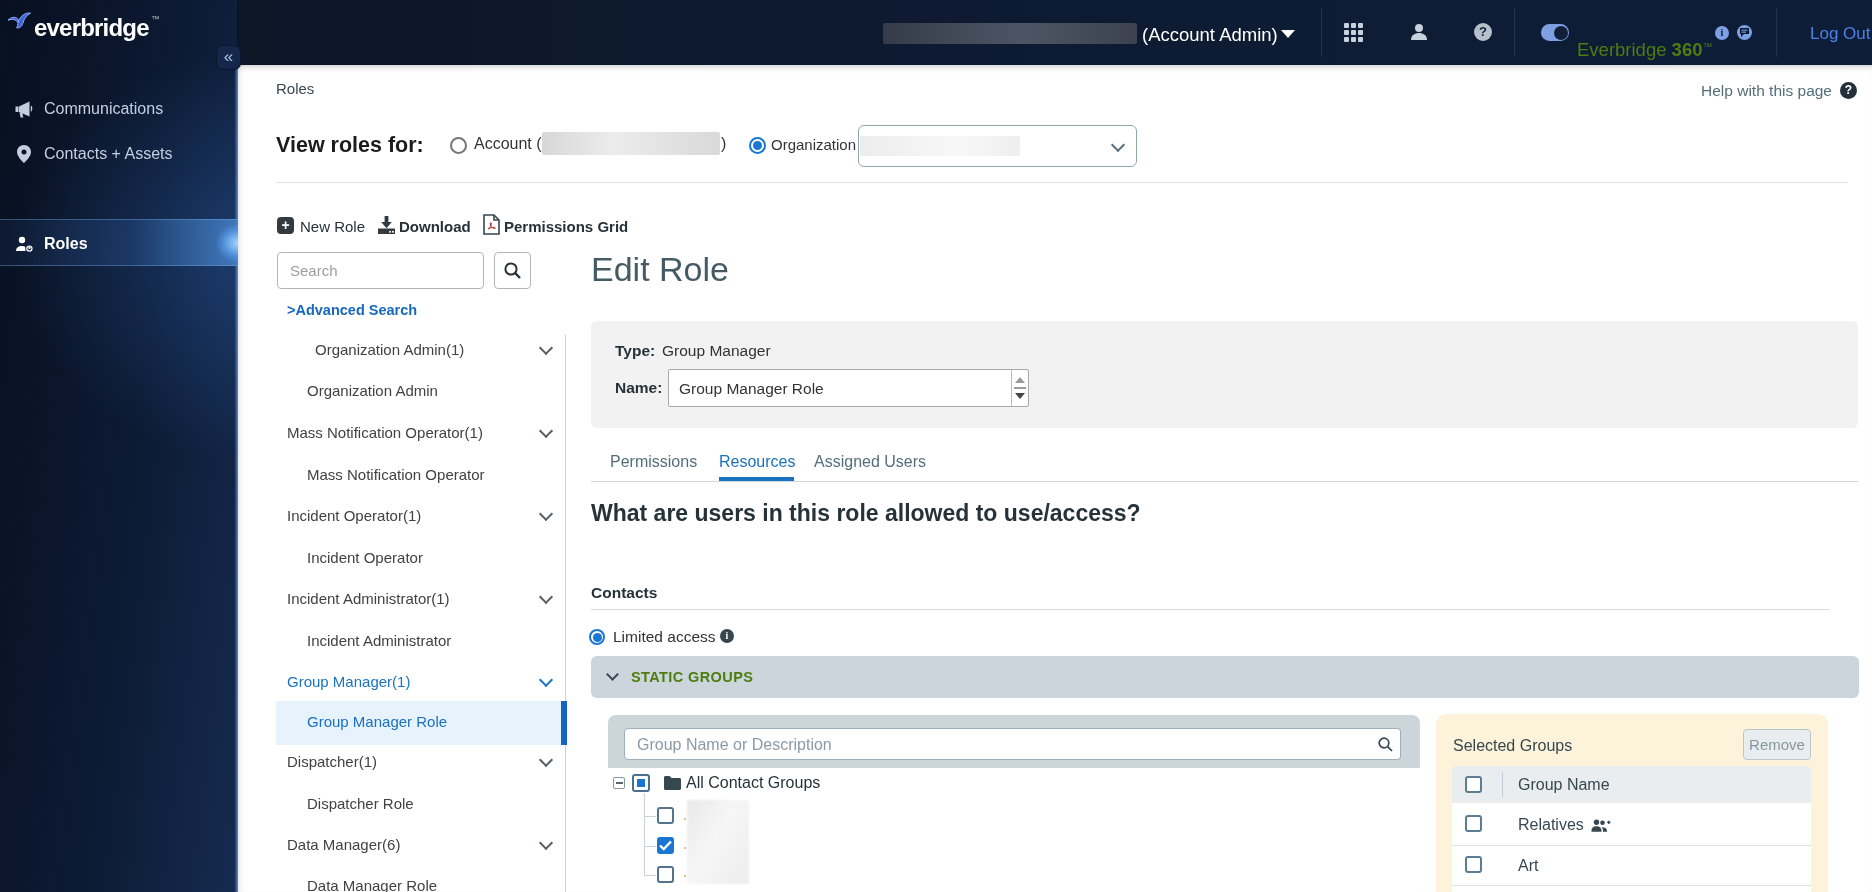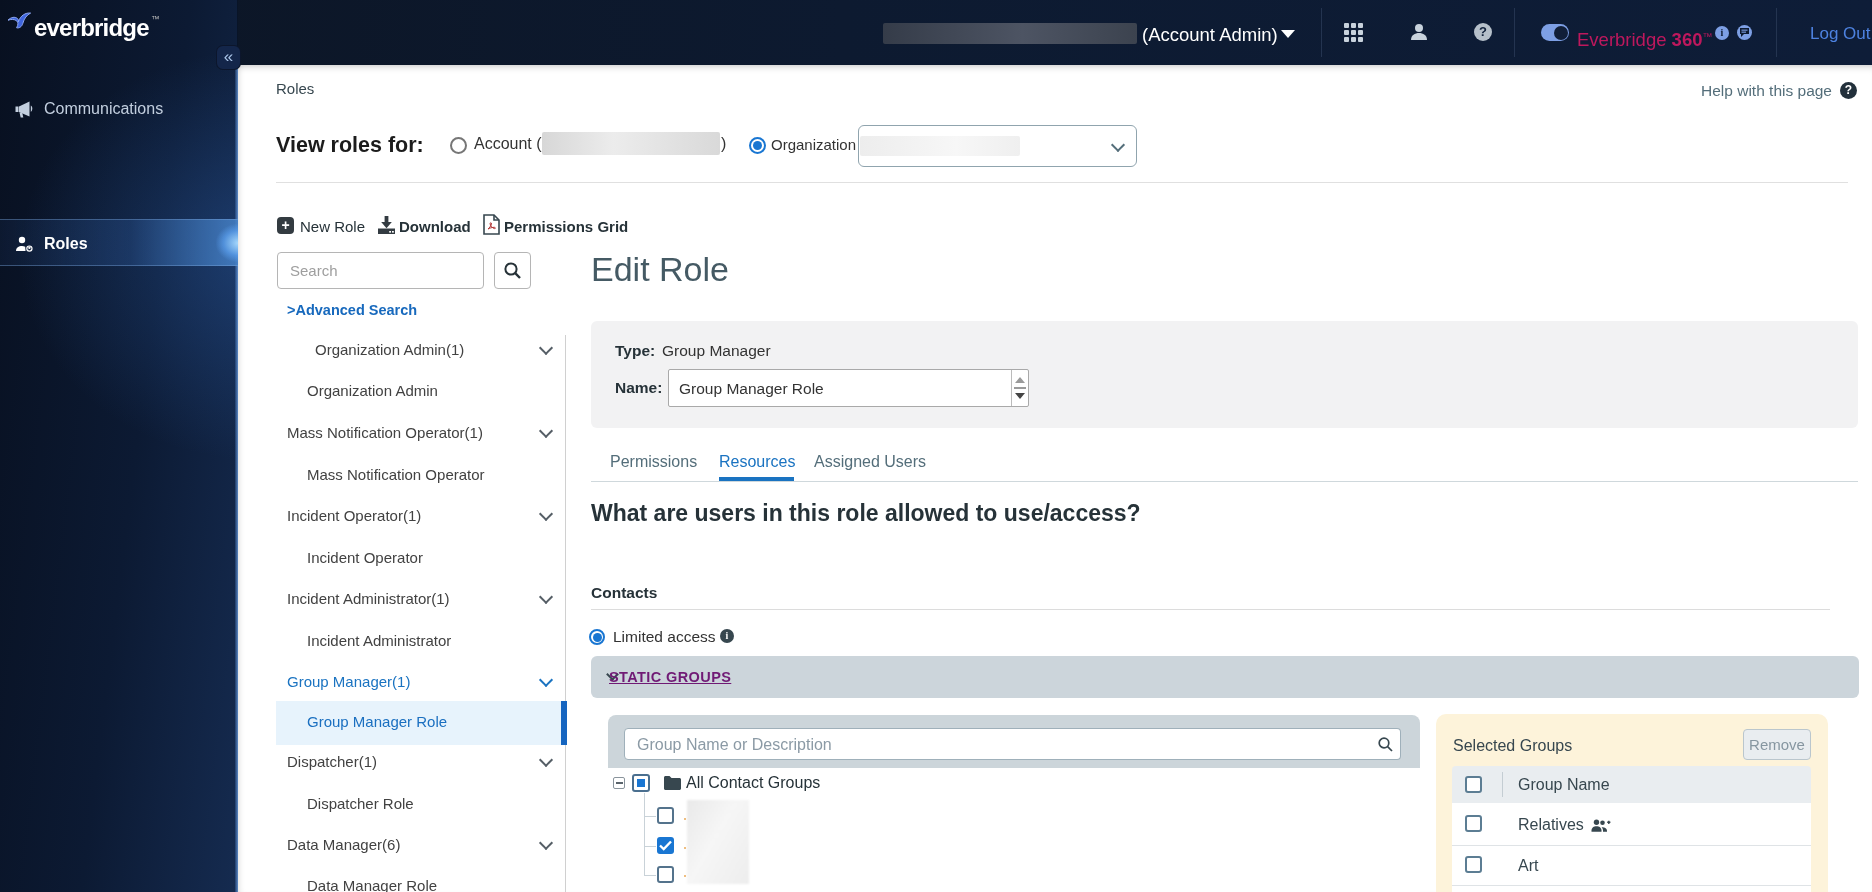--- a/index.html
+++ b/index.html
@@ -67,21 +67,21 @@
       </g>
   </svg>
   <svg class="abs" style="left:1409px; top:22px;" width="20" height="20" viewBox="0 0 20 20">
     <circle cx="10" cy="6" r="4" fill="#c8d2dc"></circle>
       <path d="M2 18 C2 13 6 11 10 11 C14 11 18 13 18 18 Z" fill="#c8d2dc"></path>
   </svg>
   <div class="abs" style="left:1474px; top:23px; width:18px; height:18px; border-radius:50%; background:#b6c0ca; color:#10203a; font-size:13px; font-weight:bold; text-align:center; line-height:18px;">?</div>
   <div class="abs vdiv" style="left:1514px;"></div>
   <div class="abs" style="left:1541px; top:24px; width:28px; height:17px; border-radius:9px; background:#7d9fe4;"></div>
   <div class="abs" style="left:1554px; top:25.5px; width:14px; height:14px; border-radius:50%; background:#111f38;"></div>
-  <div class="abs" style="left:1577px; top:29px; font-size:18.5px; color:#be185d;">Everbridge <b>360</b><span style="font-size:10px; vertical-align:6px;">™</span></div>
+  <div class="abs" style="left:1577px; top:39px; font-size:18.5px; color:#4d7c0f;">Everbridge <b>360</b><span style="font-size:10px; vertical-align:6px;">™</span></div>
   <div class="abs" style="left:1715px; top:26px; width:14px; height:14px; border-radius:50%; background:#7d9fe4; color:#0d1a30; font-size:10px; font-weight:bold; text-align:center; line-height:14px; font-family:'Liberation Serif',serif;">i</div>
   <div class="abs" style="left:1737px; top:25px; width:15px; height:15px; border-radius:50%; background:#7d9fe4;"></div>
   <svg class="abs" style="left:1740px; top:28px;" width="9" height="9" viewBox="0 0 9 9">
       <path d="M0 0 h9 v6 h-5 l-3 3 v-3 h-1 Z" fill="#0d1a30"></path>
       <rect x="1.5" y="1.6" width="6" height="1.1" fill="#7d9fe4"></rect>
       <rect x="1.5" y="3.6" width="4.5" height="1.1" fill="#7d9fe4"></rect>
     </svg>
   <div class="abs vdiv" style="left:1776px;"></div>
   <div class="abs" style="left:1810px; top:24px; font-size:17px; color:#4d82e0;">Log Out</div>
 
@@ -91,20 +91,26 @@
   <div class="abs menu-item" style="top:86px;">
     <svg class="mi-ico" viewBox="0 0 20 20">
         <g fill="#c3cfdf">
           <path d="M1.5 7.5 h3 v5.5 h-3 Z"></path>
           <path d="M5 7.5 L15.5 2.5 V17.5 L5 13 Z"></path>
           <path d="M5.5 13.5 l1.2 5 h2.6 l-1.1-5 Z"></path>
           <path d="M16.8 6.5 c2 1 2 5 0 6.5 Z"></path>
         </g>
       </svg>
     <span class="lbl">Communications</span>
+  </div>
+  <div class="abs menu-item" style="top:131px;">
+    <svg class="mi-ico" viewBox="0 0 20 20">
+        <path d="M10 1 C6 1 3 4 3 8 C3 13 10 19 10 19 C10 19 17 13 17 8 C17 4 14 1 10 1 Z M10 10.5 A2.5 2.5 0 1 1 10 5.5 A2.5 2.5 0 0 1 10 10.5 Z" fill="#c3cfdf"></path>
+      </svg>
+    <span class="lbl">Contacts + Assets</span>
   </div>
   <div class="abs menu-item" style="top:221px; color:#fff; font-weight:bold;">
     <svg class="mi-ico" viewBox="0 0 20 20">
         <g fill="#ffffff">
           <circle cx="8" cy="6" r="3.2"></circle>
           <path d="M2 17 c0-3.4 2.7-5 6-5 1.2 0 2.3 .2 3.2 .7 L11.5 17 Z"></path>
           <path d="M15.5 12 l.4 1.2 1.3 .1 -1 .9 .3 1.3 -1.1-.7 -1.1 .7 .3-1.3 -1-.9 1.3-.1 Z"></path>
           <circle cx="15.4" cy="14.6" r="2.6" fill="none" stroke="#ffffff" stroke-width="1.2"></circle>
         </g>
       </svg>
@@ -199,21 +205,21 @@
   <div class="abs" style="left:719px; top:477px; width:75px; height:4px; background:#1a73c1;"></div>
   <div class="abs" style="left:591px; top:500px; font-size:23px; font-weight:bold; color:#263238;">What are users in this role allowed to use/access?</div>
   <div class="abs" style="left:591px; top:584px; font-size:15.5px; font-weight:bold; color:#263238;">Contacts</div>
   <div class="abs" style="left:591px; top:609px; width:1239px; height:1px; background:#dcdcdc;"></div>
   <div class="abs radio on" style="left:589px; top:629px; width:16px; height:16px;"></div>
   <div class="abs" style="left:613px; top:628px; font-size:15.5px; color:#333;">Limited access</div>
   <div class="abs" style="left:720px; top:629px; width:14px; height:14px; border-radius:50%; background:#37474f; color:#fff; font-size:10px; font-weight:bold; text-align:center; line-height:14px; font-family:'Liberation Serif',serif;">i</div>
 
   <div class="abs" style="left:591px; top:656px; width:1268px; height:42px; background:#ccd5db; border-radius:6px;"></div>
   <div class="abs chev" style="left:608px; top:670px; width:9px; height:9px; border-color:#37474f;"></div>
-  <div class="abs" style="left:609px; top:669px; font-size:14.5px; font-weight:bold; color:#701a75; letter-spacing:0.4px;text-decoration:underline;">STATIC GROUPS</div>
+  <div class="abs" style="left:631px; top:669px; font-size:14.5px; font-weight:bold; color:#4d7c0f; letter-spacing:0.4px;">STATIC GROUPS</div>
 
   <div class="abs" style="left:608px; top:715px; width:812px; height:177px; background:#ccd5da; border-radius:8px 8px 0 0;"></div>
   <div class="abs" style="left:608px; top:768px; width:812px; height:124px; background:#fff;"></div>
   <div class="abs" style="left:624px; top:728px; width:746px; height:32px; border:1px solid #9fb0ba; border-radius:4px 0 0 4px; background:#fff;"></div>
   <div class="abs" style="left:637px; top:736px; font-size:16px; color:#8b9aa5;">Group Name or Description</div>
   <div class="abs" style="left:1369px; top:728px; width:32px; height:32px; border:1px solid #9fb0ba; border-left:none; border-radius:0 4px 4px 0; background:#fff;"></div>
   <svg class="abs" style="left:1377px; top:736px;" width="17" height="17" viewBox="0 0 17 17">
       <circle cx="7" cy="7" r="4.8" fill="none" stroke="#37474f" stroke-width="1.7"></circle>
       <line x1="10.6" y1="10.6" x2="15" y2="15" stroke="#37474f" stroke-width="1.7"></line>
     </svg>

